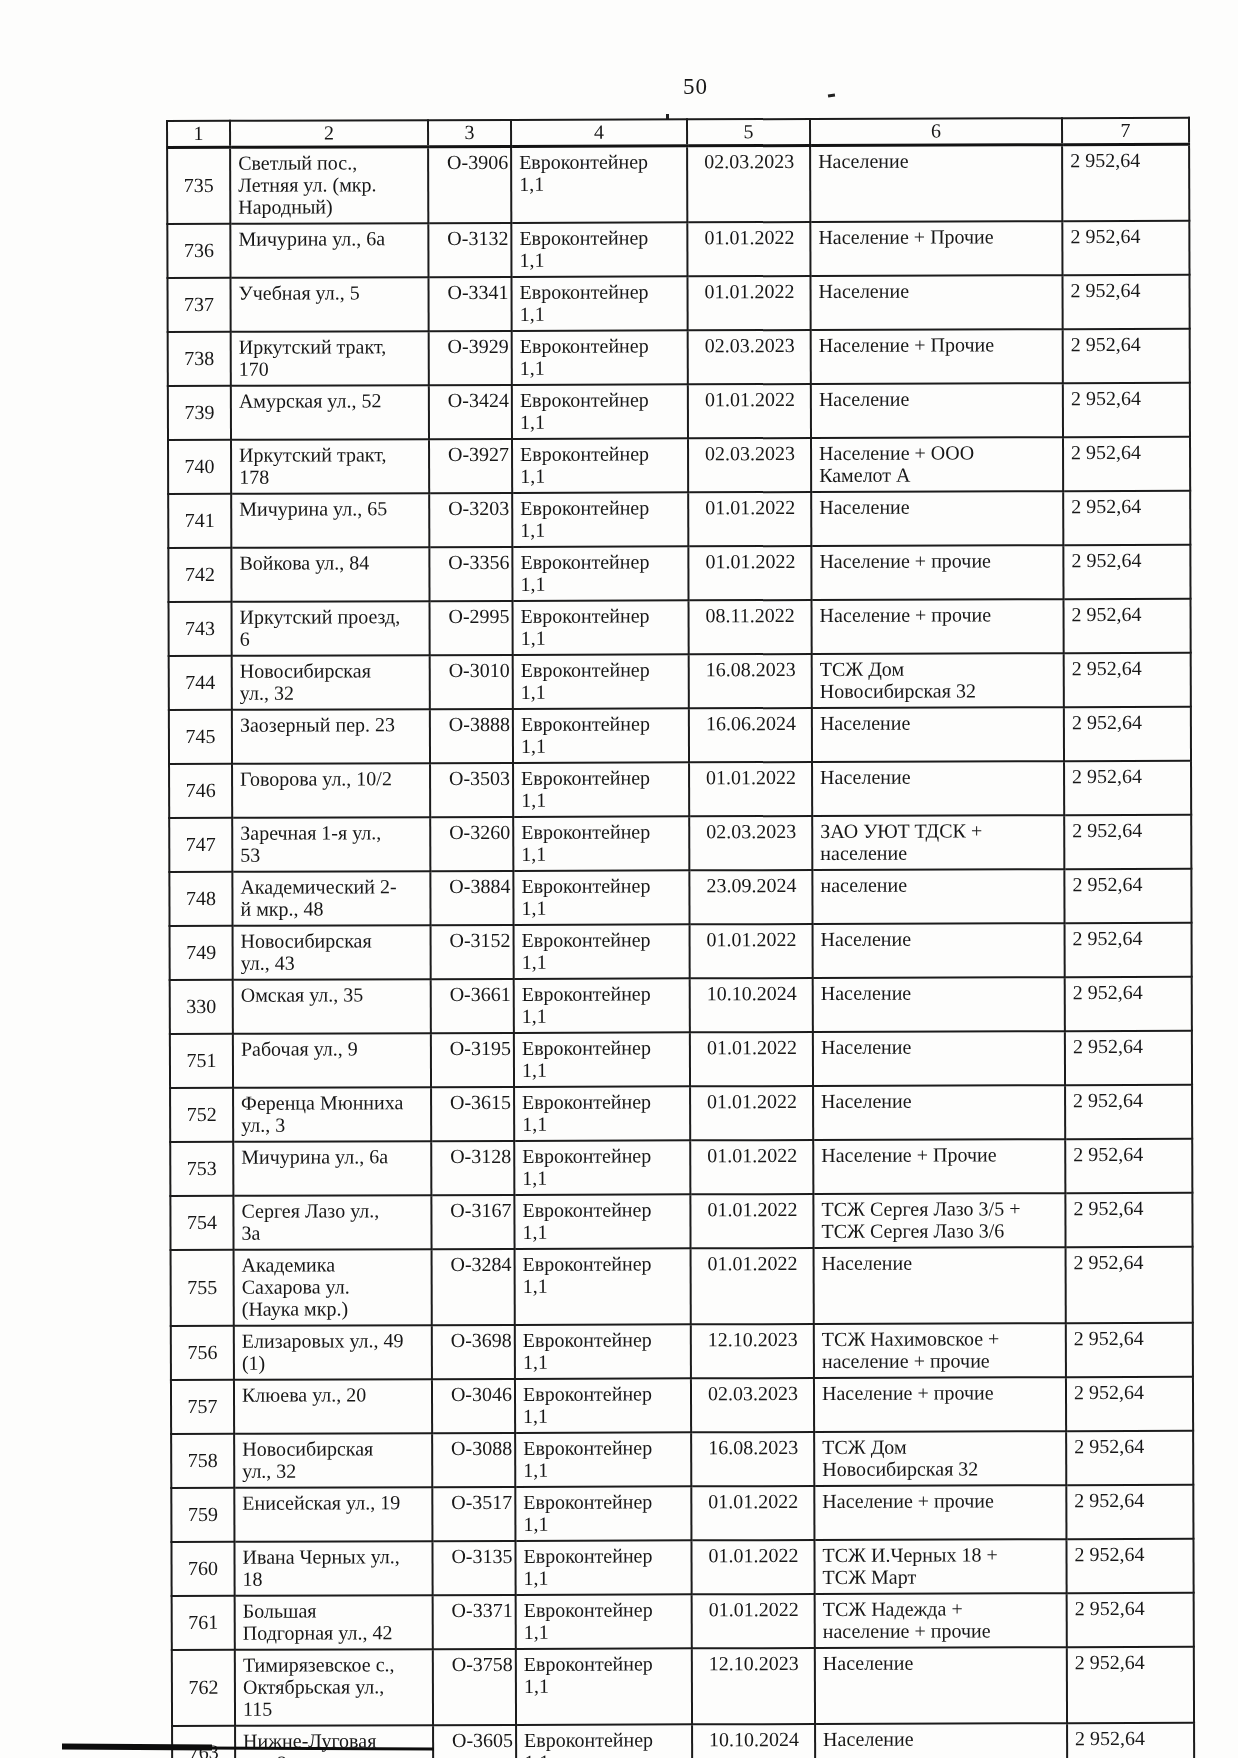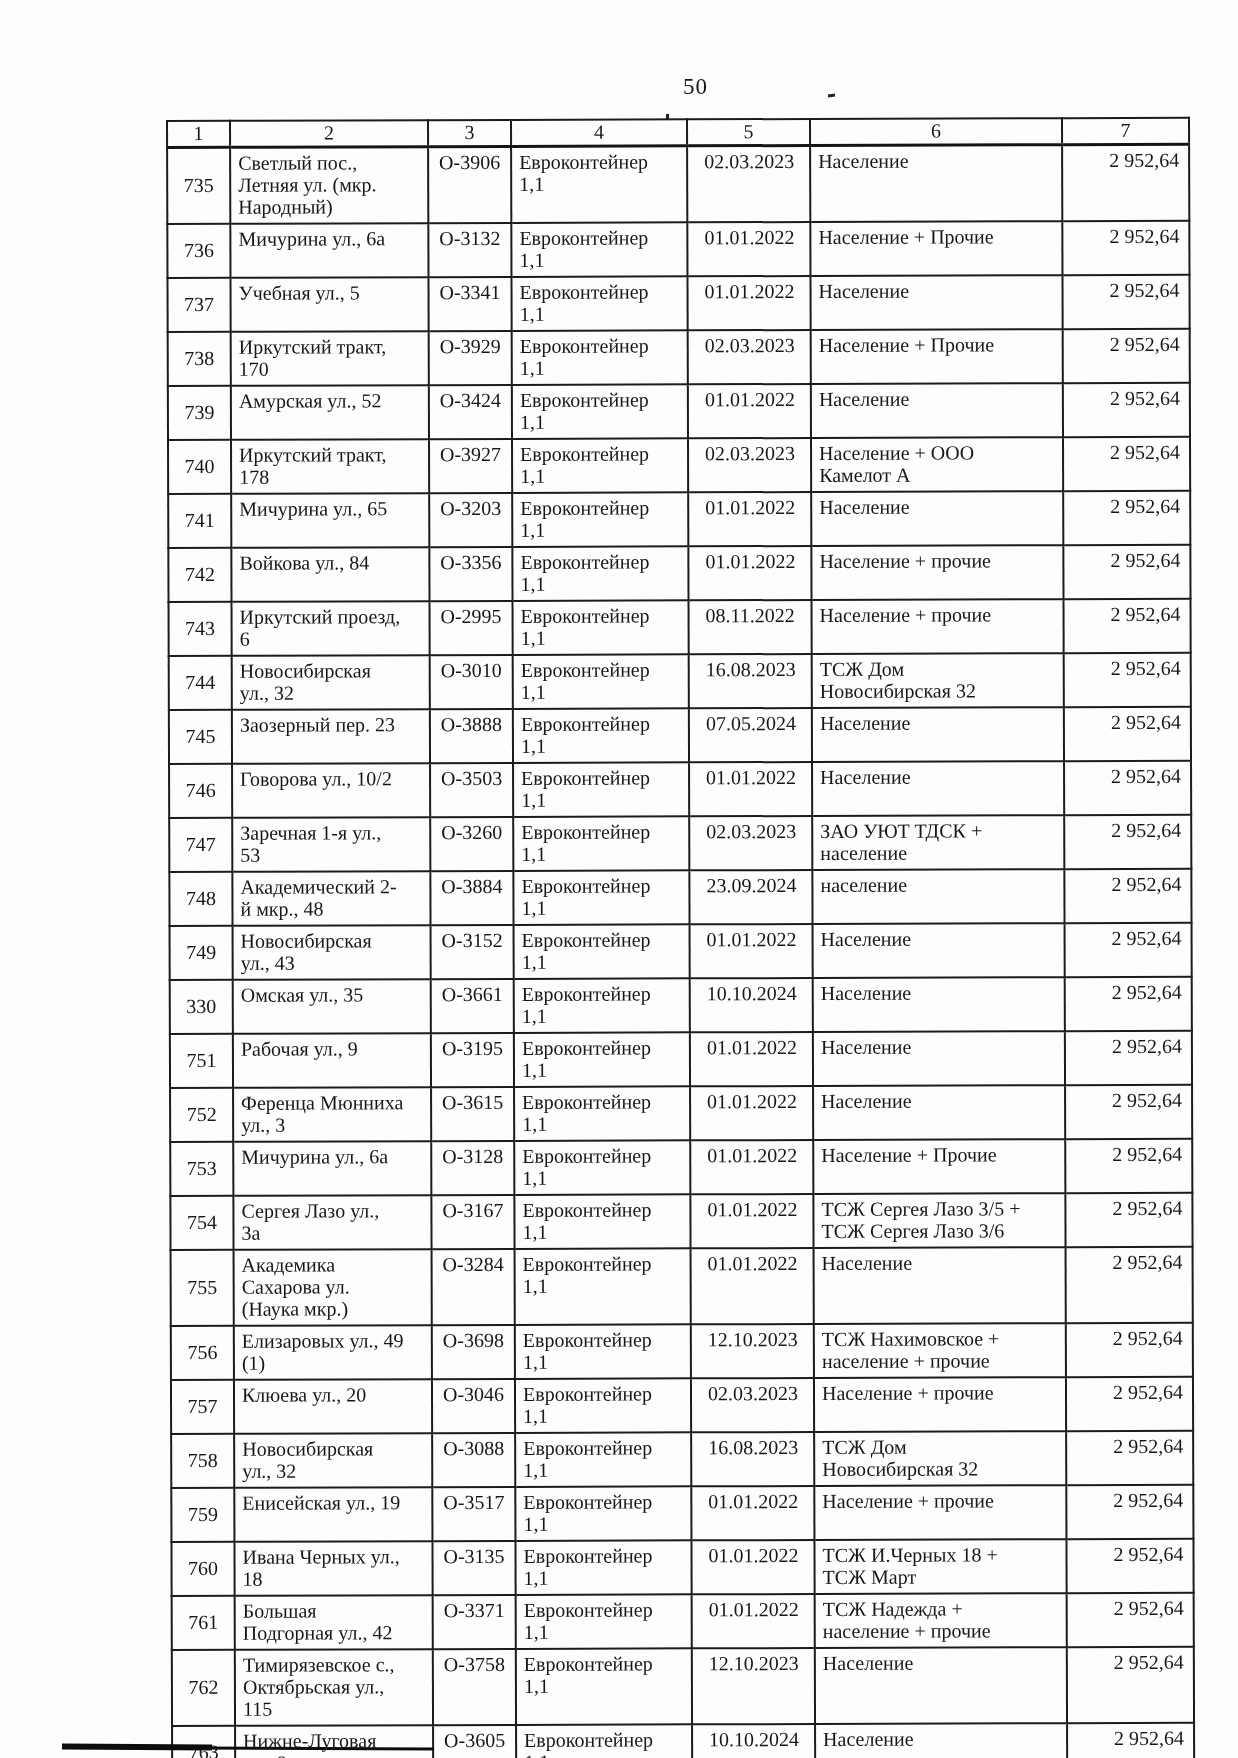--- a/index.html
+++ b/index.html
@@ -54,28 +54,28 @@
     padding:1px 2px 2px 2px;
     line-height:21px;
     border-bottom:3px solid #141414;
   }
   td.cell-num{
     vertical-align:middle;
     text-align:center;
     padding-left:2px;padding-right:2px;
   }
   td.cell-code{
-    text-align:center;
+    text-align:right;
     padding-left:2px;padding-right:2px;
   }
   td.cell-date{
     padding-left:16px;padding-right:2px;
   }
   td.cell-tariff{
-    text-align:right;
+    text-align:left;
     padding-right:9px;
   }
 </style>
 </head>
 <body>
 
 <div class="page">
 
   <div class="page-number">50</div>
   <div class="speck speck1"></div>
@@ -211,21 +211,21 @@
         <td class="cell-consumer">ТСЖ Дом
 Новосибирская 32</td>
         <td class="cell-tariff">2 952,64</td>
       </tr>
         <tr class="">
         <td class="cell-num">745</td>
         <td class="cell-address">Заозерный пер. 23</td>
         <td class="cell-code">О-3888</td>
         <td class="cell-container">Евроконтейнер
 1,1</td>
-        <td class="cell-date">07.05.2024</td>
+        <td class="cell-date">16.06.2024</td>
         <td class="cell-consumer">Население</td>
         <td class="cell-tariff">2 952,64</td>
       </tr>
         <tr class="">
         <td class="cell-num">746</td>
         <td class="cell-address">Говорова ул., 10/2</td>
         <td class="cell-code">О-3503</td>
         <td class="cell-container">Евроконтейнер
 1,1</td>
         <td class="cell-date">01.01.2022</td>

